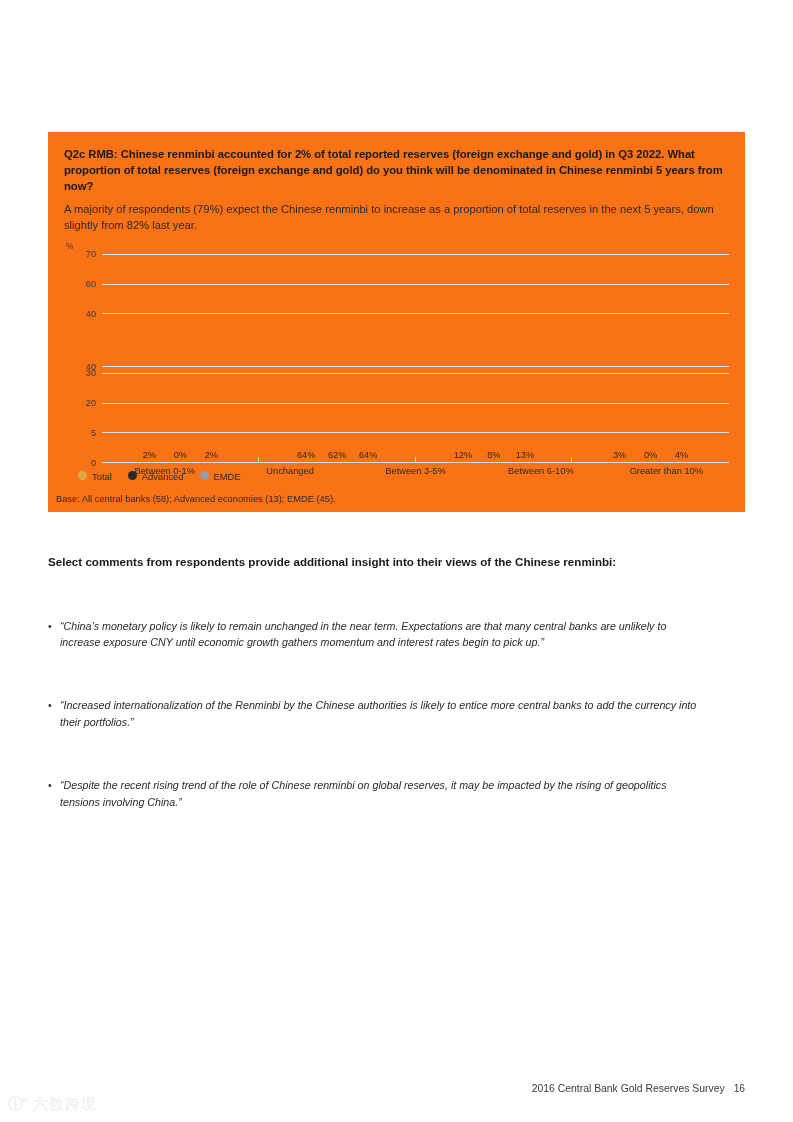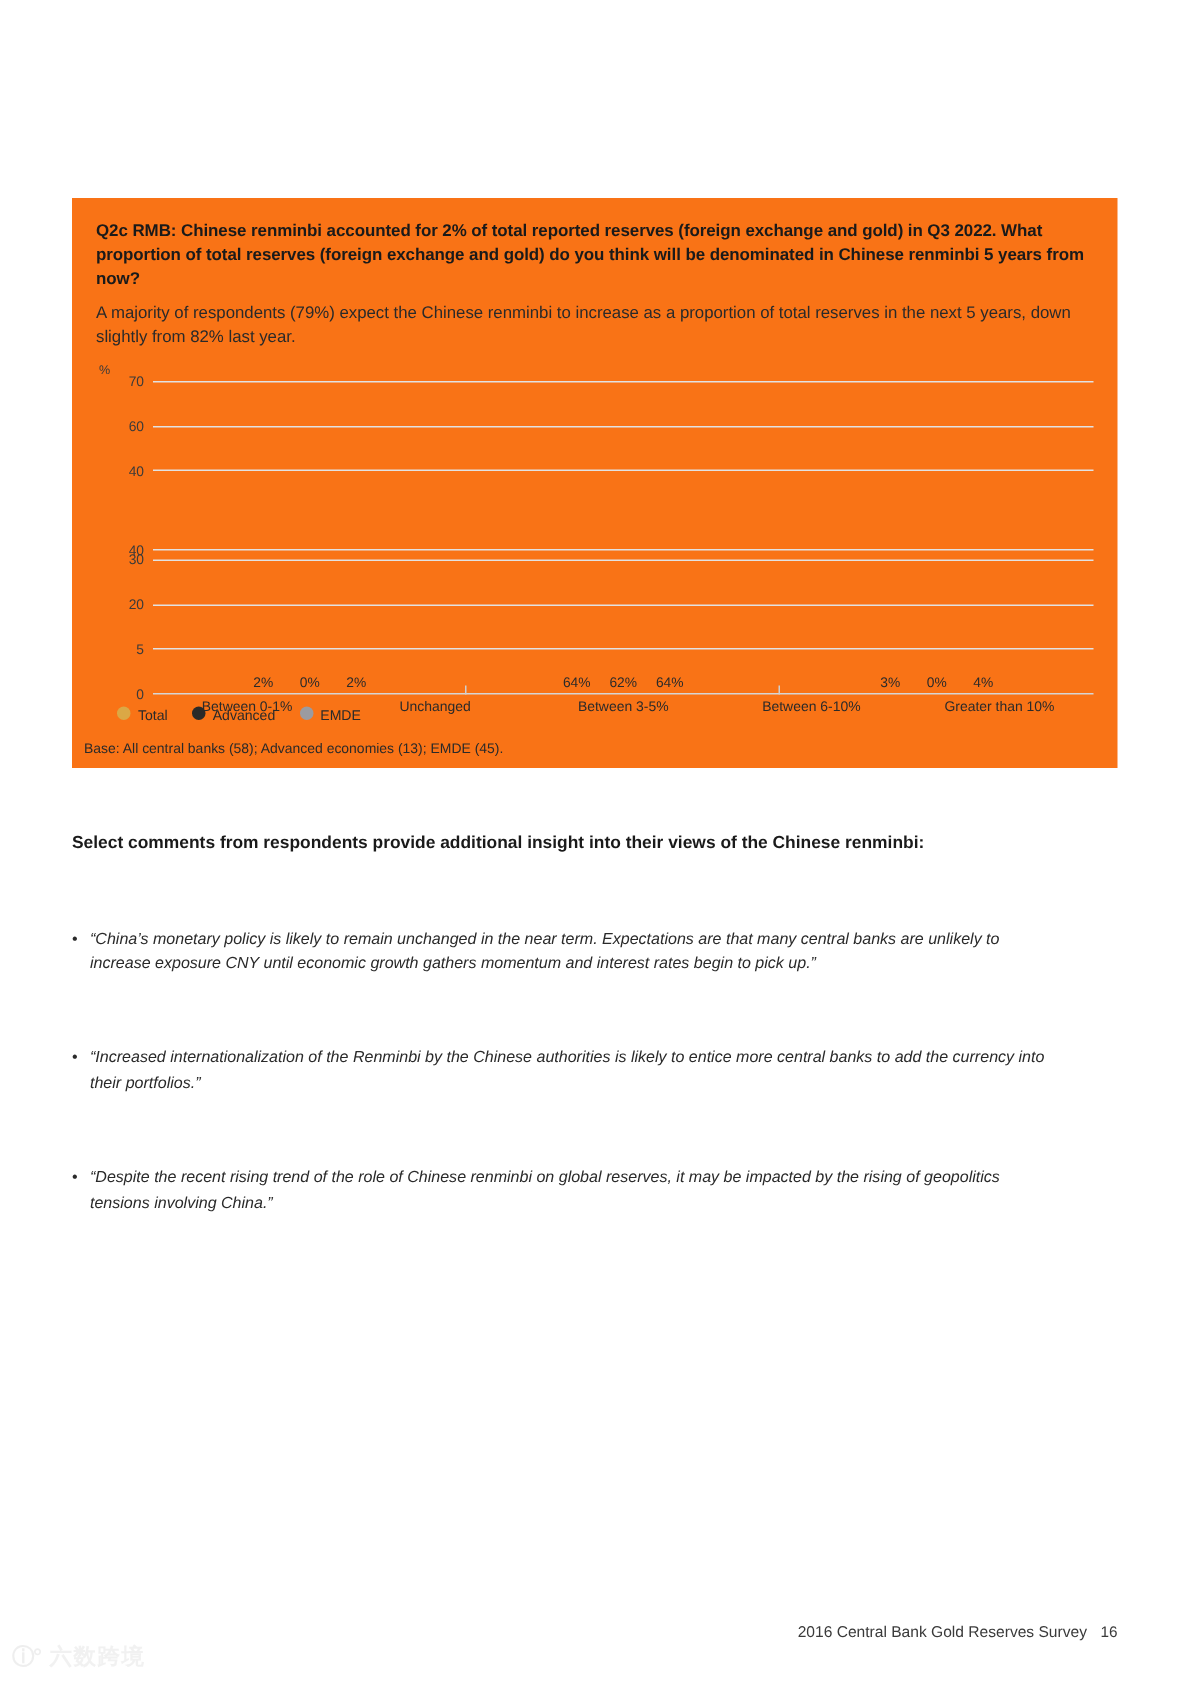--- a/index.html
+++ b/index.html
@@ -315,20 +315,35 @@
               <div class="fill" style="height: 91.4286%; background: rgb(219, 168, 69);"></div>
               <div class="vlabel" style="bottom: calc(91.4286% + 2px);">64%</div>
             </div>
             <div class="bar s-advanced">
               <div class="fill" style="height: 88.5714%; background: rgb(43, 42, 40);"></div>
               <div class="vlabel" style="bottom: calc(88.5714% + 2px);">62%</div>
             </div>
             <div class="bar s-emde">
               <div class="fill" style="height: 91.4286%; background: rgb(155, 155, 160);"></div>
               <div class="vlabel" style="bottom: calc(91.4286% + 2px);">64%</div>
+            </div>
+            <div class="sep"></div>
+          </div>
+          <div class="group">
+            <div class="bar s-total">
+              <div class="fill" style="height: 17.1429%; background: rgb(219, 168, 69);"></div>
+              <div class="vlabel" style="bottom: calc(17.1429% + 2px);">12%</div>
+            </div>
+            <div class="bar s-advanced">
+              <div class="fill" style="height: 11.4286%; background: rgb(43, 42, 40);"></div>
+              <div class="vlabel" style="bottom: calc(11.4286% + 2px);">8%</div>
+            </div>
+            <div class="bar s-emde">
+              <div class="fill" style="height: 18.5714%; background: rgb(155, 155, 160);"></div>
+              <div class="vlabel" style="bottom: calc(18.5714% + 2px);">13%</div>
             </div>
             <div class="sep"></div>
           </div>
           <div class="group">
             <div class="bar s-total">
               <div class="fill" style="height: 4.28571%; background: rgb(219, 168, 69);"></div>
               <div class="vlabel" style="bottom: calc(4.28571% + 2px);">3%</div>
             </div>
             <div class="bar s-advanced">
               <div class="fill" style="height: 0%; background: rgb(43, 42, 40);"></div>

